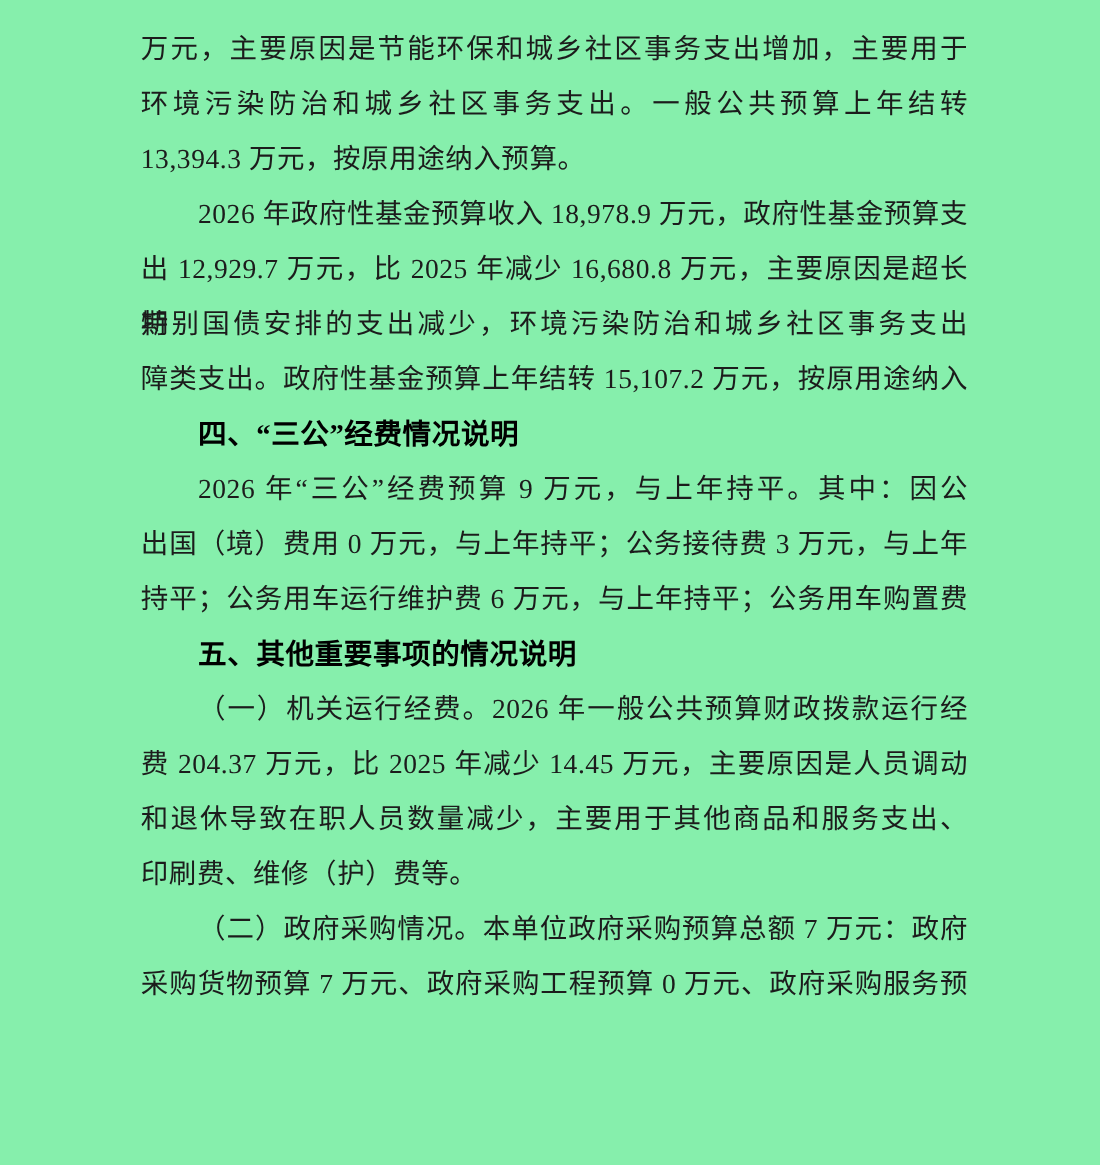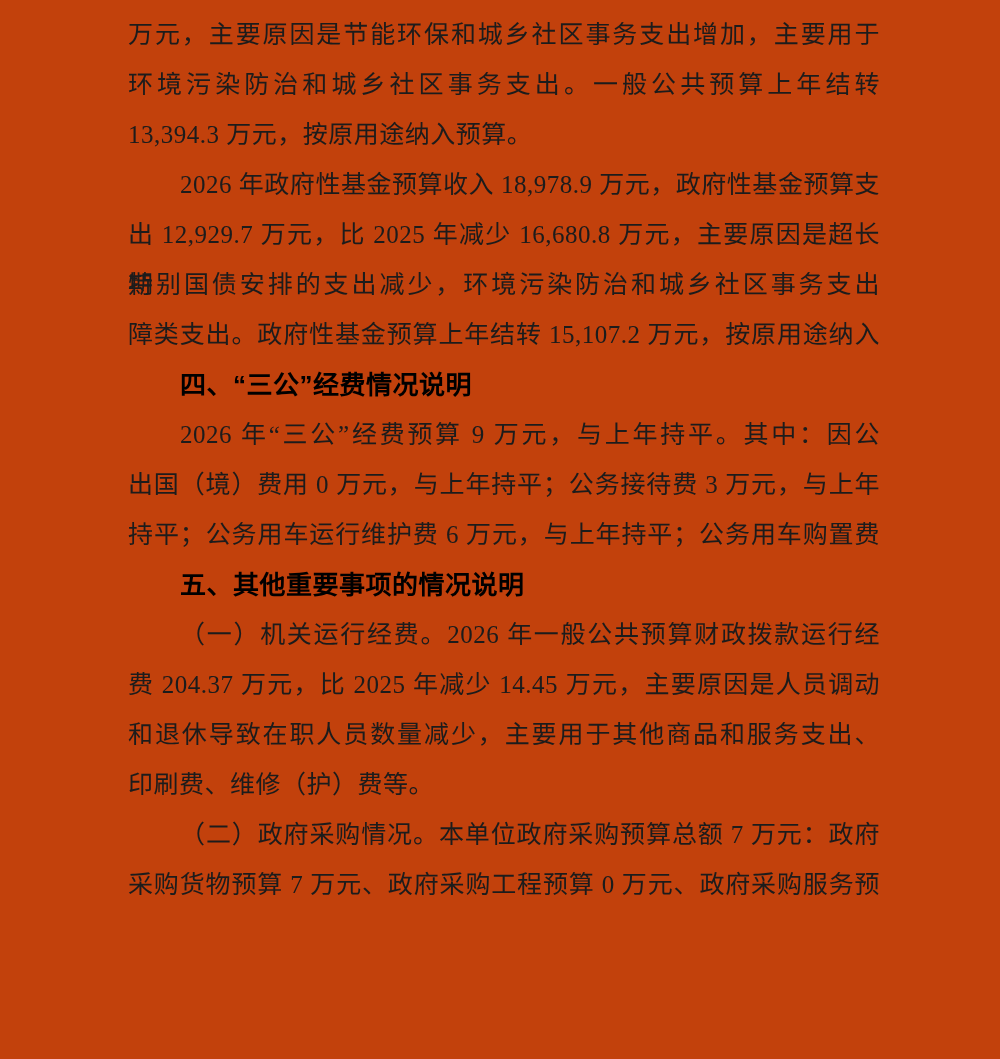--- a/index.html
+++ b/index.html
@@ -10,40 +10,40 @@
   }
   body {
     width: 1000px;
     height: 1059px;
     overflow: hidden;
   }
   .page {
     box-sizing: border-box;
     width: 1000px;
     height: 1059px;
-    padding: 10px 120px 0 128px;
-    background: #c2410c;
+    padding: 21px 120px 0 128px;
+    background: #86efac;
   }
   .line {
     font-family: "Liberation Serif", "DejaVu Serif", serif;
     font-size: 25px;
     line-height: 50px;
     height: 50px;
     color: #1c1c1c;
     letter-spacing: 0.5px;
   }
   .line.justify {
     text-align: justify;
     text-align-last: justify;
   }
   .line.indent {
     text-indent: 52px;
   }
   .line.heading {
-    font-family: Liberation Sans, sans-serif;
+    font-family: Liberation Serif, serif;
     font-weight: 700;
     font-size: 26px;
     color: #000000;
   }
 </style>
 </head>
 <body>
 
 <div class="page">
   <div class="line justify">万元，主要原因是节能环保和城乡社区事务支出增加，主要用于</div>

